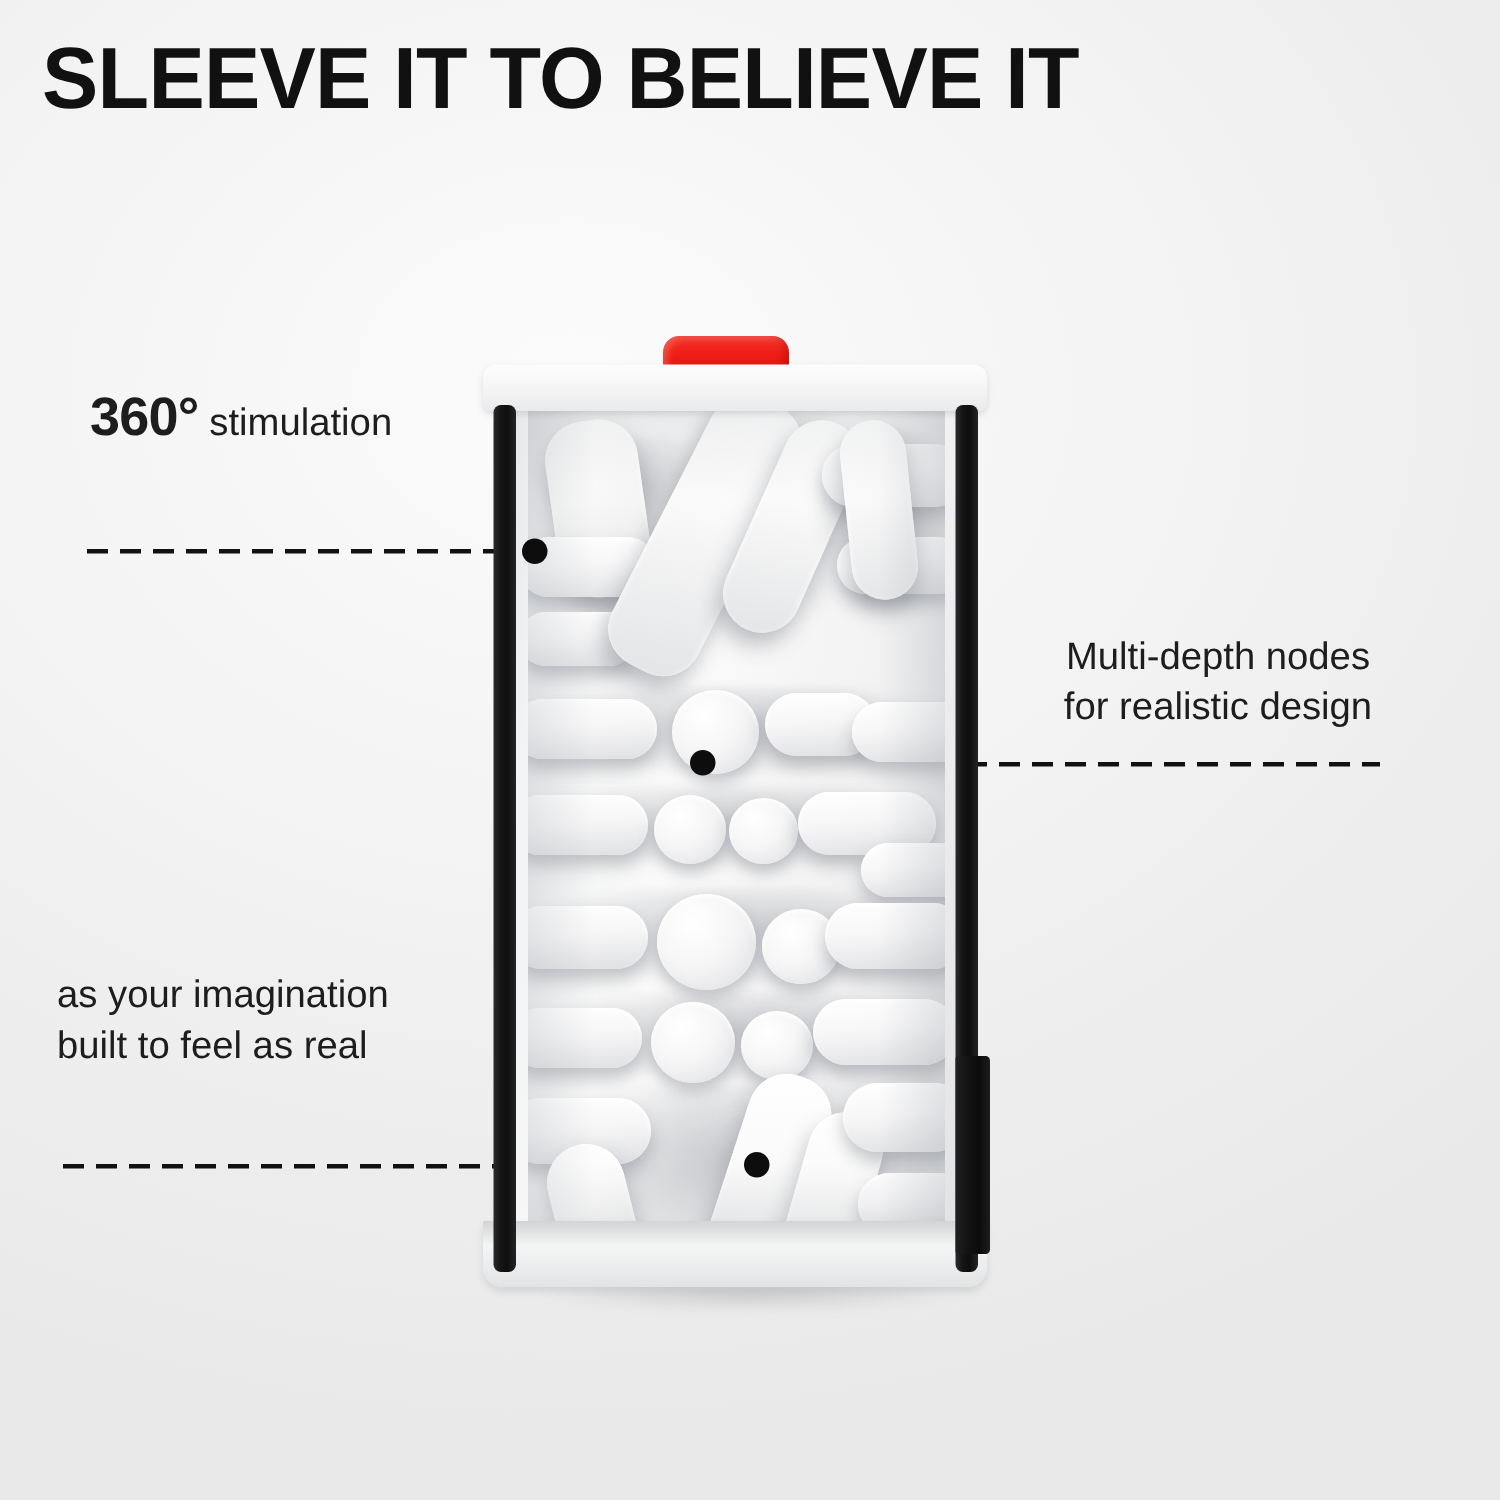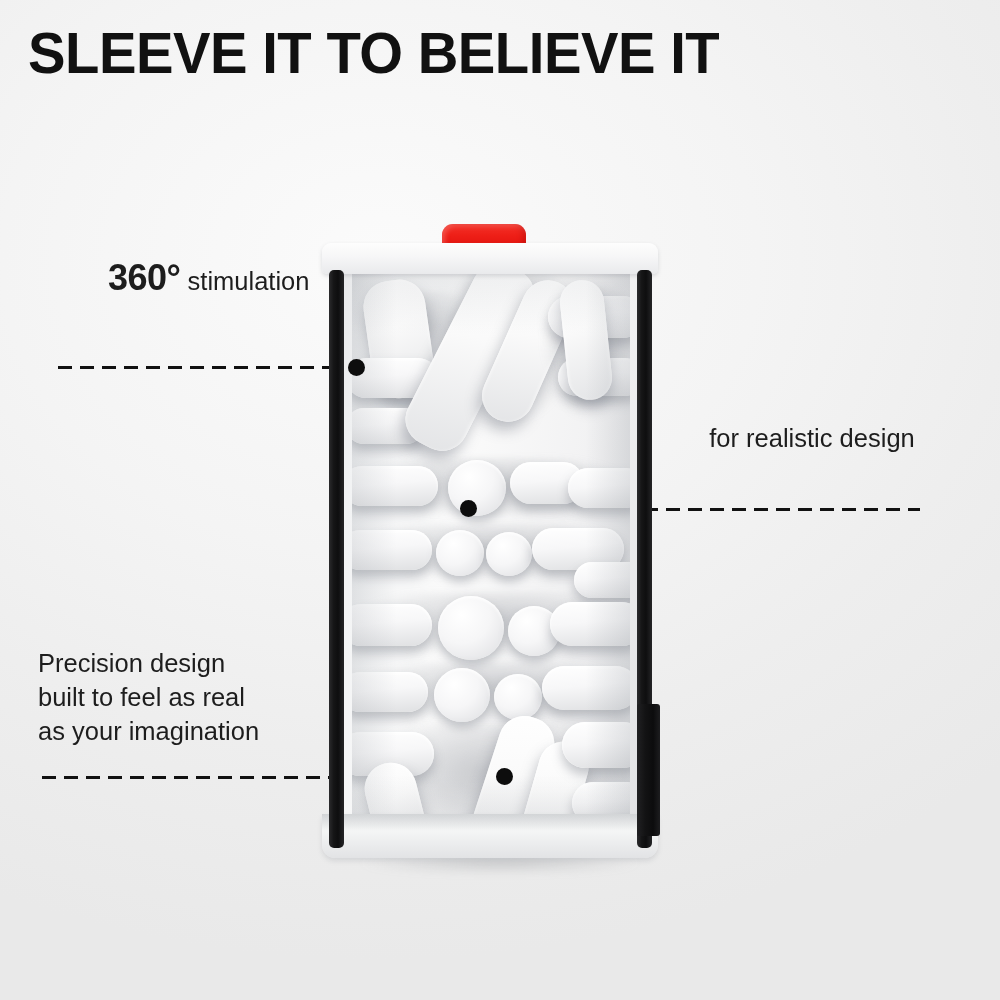--- a/index.html
+++ b/index.html
@@ -41,21 +41,21 @@
     font-size: 25.5px;
     line-height: 35px;
     font-weight: normal;
   }
   #callout-1 {
     left: 60px;
     top: 252px;
     width: 300px;
     text-align: left;
   }
-  #callout-1 .line2 { margin-top: 8px; white-space: nowrap; margin-left: 48px; }
+  #callout-1 .line2 { margin-top: 8px; white-space: nowrap; }
   .big360 {
     font-weight: bold;
     font-size: 36px;
     letter-spacing: -0.5px;
   }
   #callout-2 {
     left: 662px;
     top: 422px;
     width: 300px;
     text-align: center;
@@ -332,22 +332,22 @@
   <div class="leader-dot" id="dot-2"></div>
 
   <div class="leader" id="leader-3"></div>
   <div class="leader-dot" id="dot-3"></div>
 
   <div class="callout" id="callout-1">
     <div class="line2"><span class="big360">360°</span><span> stimulation</span></div>
   </div>
 
   <div class="callout" id="callout-2">
+    <div>Multi-depth nodes</div>
     <div>for realistic design</div>
   </div>
 
   <div class="callout" id="callout-3">
-    <div>Precision design</div>
+    <div>as your imagination</div>
     <div>built to feel as real</div>
-    <div>as your imagination</div>
   </div>
 
 </div>
 
 </body></html>

